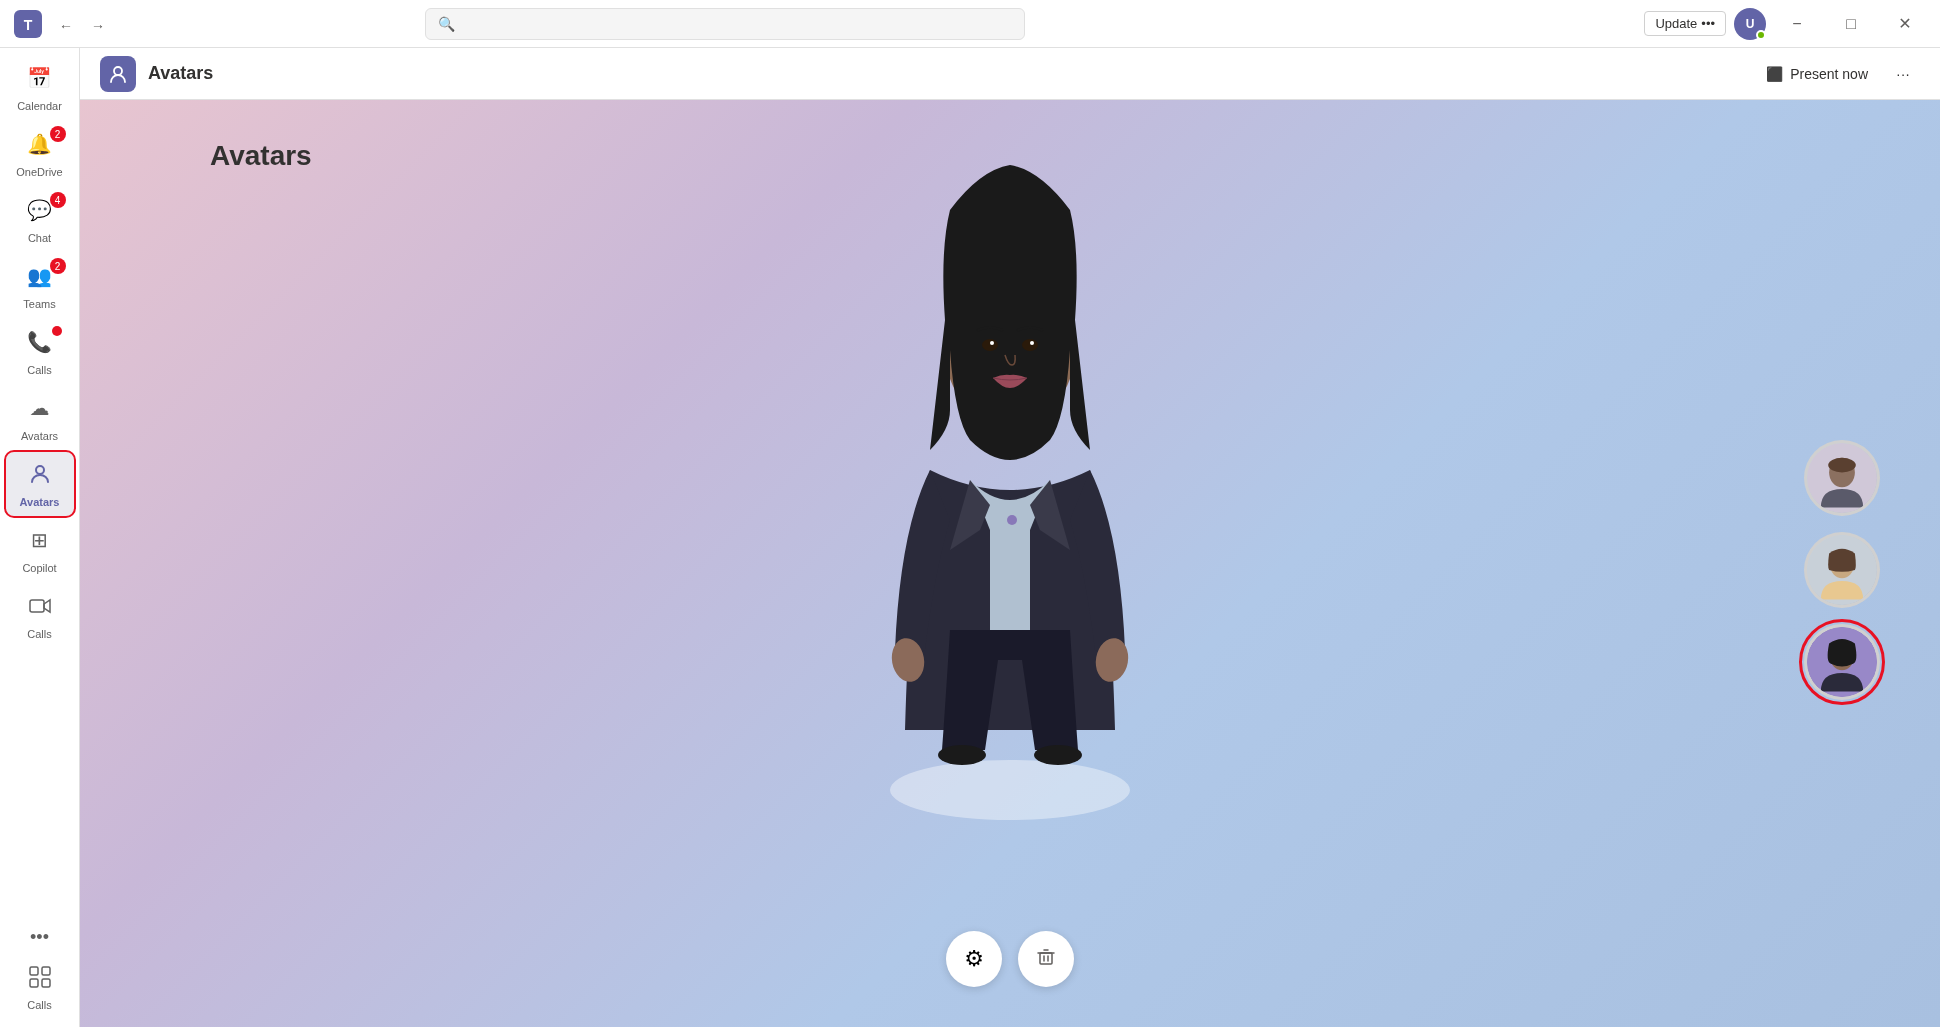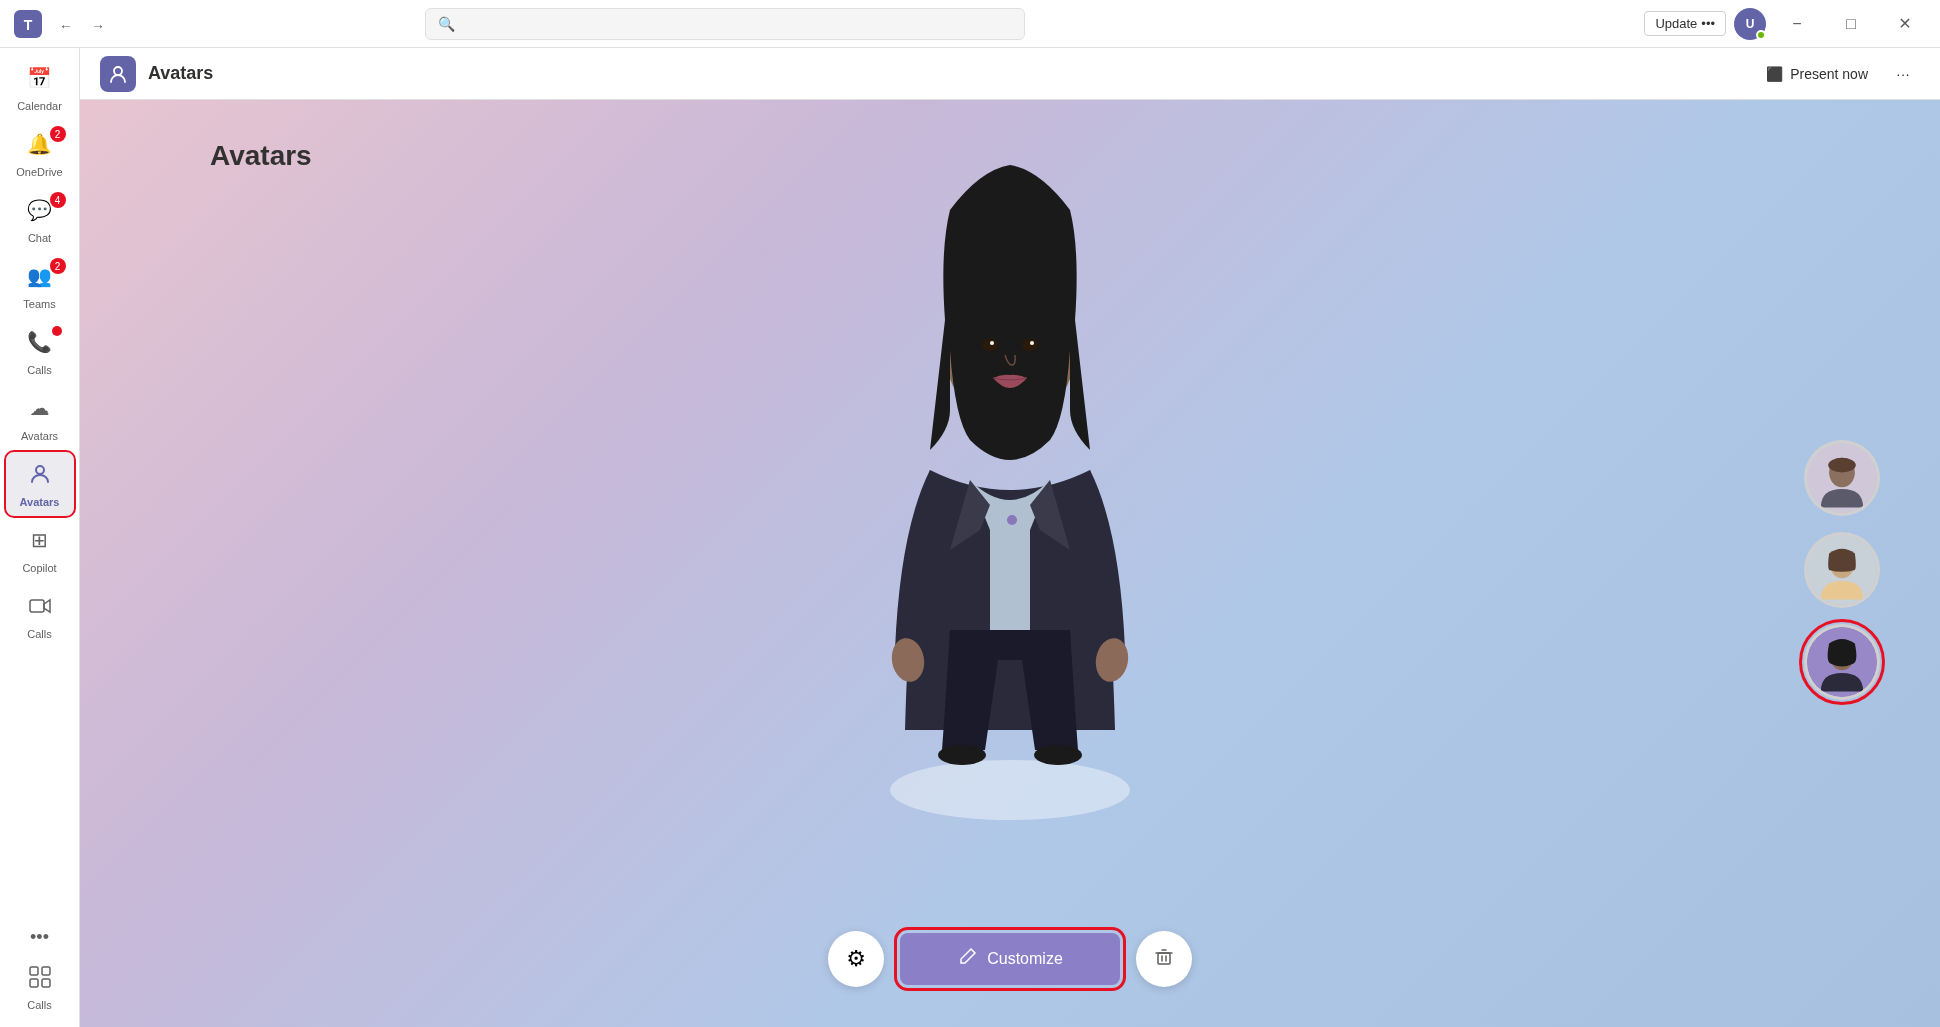--- a/index.html
+++ b/index.html
@@ -487,28 +487,20 @@
             </svg>
           </div>
         </div>
       </div>
 
       <div class="avatar-controls">
         <button class="settings-btn">
           <span style="font-size:22px;">⚙</span>
         </button>
 
-        <button class="customize-btn">
-          <span>
-            <svg width="20" height="20" viewBox="0 0 20 20" fill="none">
-              <path d="M14 2l4 4-10 10H4v-4L14 2z" stroke="white" stroke-width="1.5" fill="none"></path>
-            </svg>
-          </span>
-          <span>Customize</span>
-        </button>
 
         <button class="delete-btn">
           <span>
             <svg width="20" height="20" viewBox="0 0 20 20" fill="none">
               <rect x="4" y="6" width="12" height="11" rx="1" stroke="#605e5c" stroke-width="1.5"></rect>
               <path d="M2 6h16" stroke="#605e5c" stroke-width="1.5" stroke-linecap="round"></path>
               <path d="M8 3h4" stroke="#605e5c" stroke-width="1.5" stroke-linecap="round"></path>
               <path d="M8 9v5M12 9v5" stroke="#605e5c" stroke-width="1.5" stroke-linecap="round"></path>
             </svg>
           </span>

